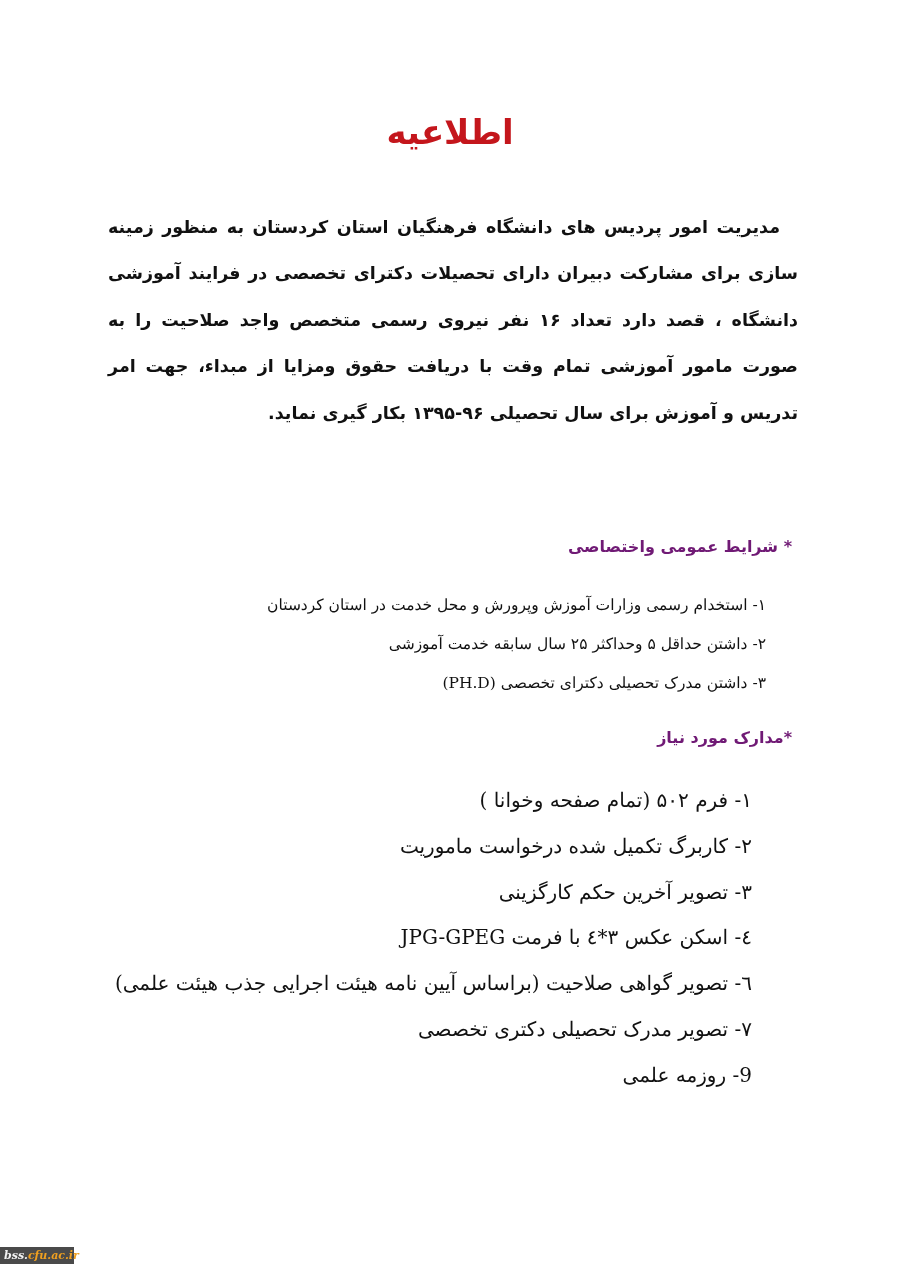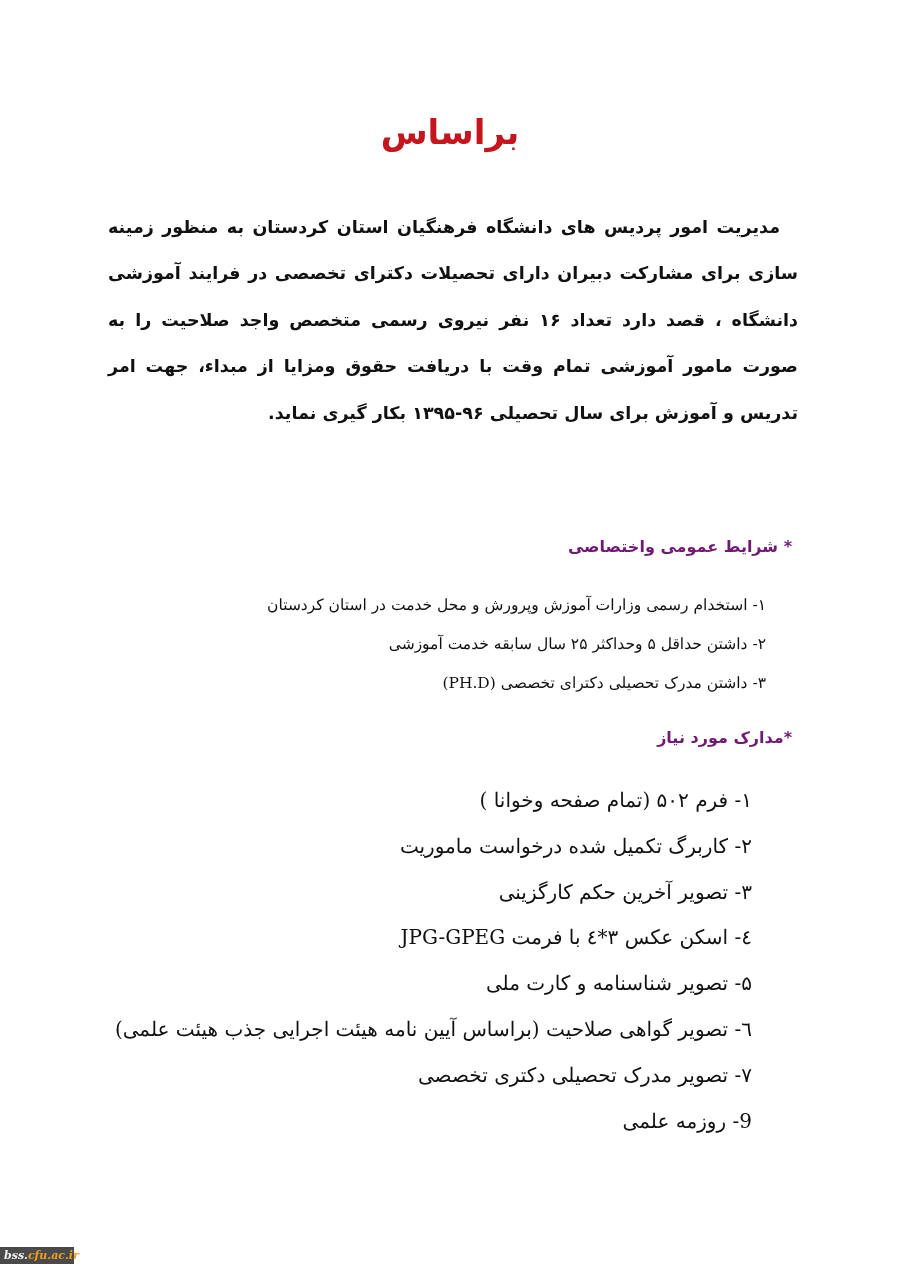--- a/index.html
+++ b/index.html
@@ -42,37 +42,36 @@
       font-weight: bold; font-size: 11px; line-height: 17px; padding-left: 4px;
       box-sizing: border-box; white-space: nowrap;
     }
     .footer-badge .a { color: #f2f2f2; }
     .footer-badge .b { color: #f0a020; }
   </style>
 </head>
 <body>
 
 <div class="page">
-  <div class="title">براساس</div>
+  <div class="title">اطلاعیه</div>
 
   <p class="para para1">مدیریت امور پردیس های دانشگاه فرهنگیان استان کردستان به منظور زمینه سازی برای مشارکت دبیران دارای تحصیلات دکترای تخصصی  در فرایند آموزشی دانشگاه ، قصد دارد تعداد ۱۶ نفر نیروی رسمی متخصص  واجد صلاحیت را به صورت مامور آموزشی تمام وقت با دریافت حقوق ومزایا از مبداء، جهت امر تدریس و آموزش برای سال تحصیلی ۹۶-۱۳۹۵ بکار گیری نماید.</p>
 
   <div class="heading h1">* شرایط عمومی واختصاصی</div>
   <ul class="cond-list">
     <li>۱- استخدام رسمی وزارات آموزش وپرورش و محل خدمت در استان کردستان</li>
     <li>۲- داشتن حداقل ۵ وحداکثر ۲۵ سال  سابقه خدمت آموزشی</li>
     <li>۳- داشتن مدرک تحصیلی دکترای تخصصی (PH.D)</li>
   </ul>
 
   <div class="heading h2">*مدارک مورد نیاز</div>
   <ul class="doc-list">
     <li>۱- فرم ۵۰۲ (تمام صفحه وخوانا )</li>
     <li>۲- کاربرگ تکمیل شده  درخواست ماموریت</li>
     <li>۳- تصویر آخرین حکم کارگزینی</li>
     <li>٤- اسکن عکس ۳*٤ با فرمت JPG-GPEG</li>
-    <li>۵- تصویر شناسنامه و کارت ملی</li>
     <li>٦- تصویر گواهی صلاحیت (براساس آیین نامه هیئت اجرایی جذب هیئت علمی)</li>
     <li>۷- تصویر مدرک تحصیلی دکتری تخصصی</li>
     <li>9- روزمه علمی</li>
   </ul>
 
   <div class="footer-badge"><span class="a">bss.</span><span class="b">cfu.ac.ir</span></div>
 </div>
 
 </body></html>

